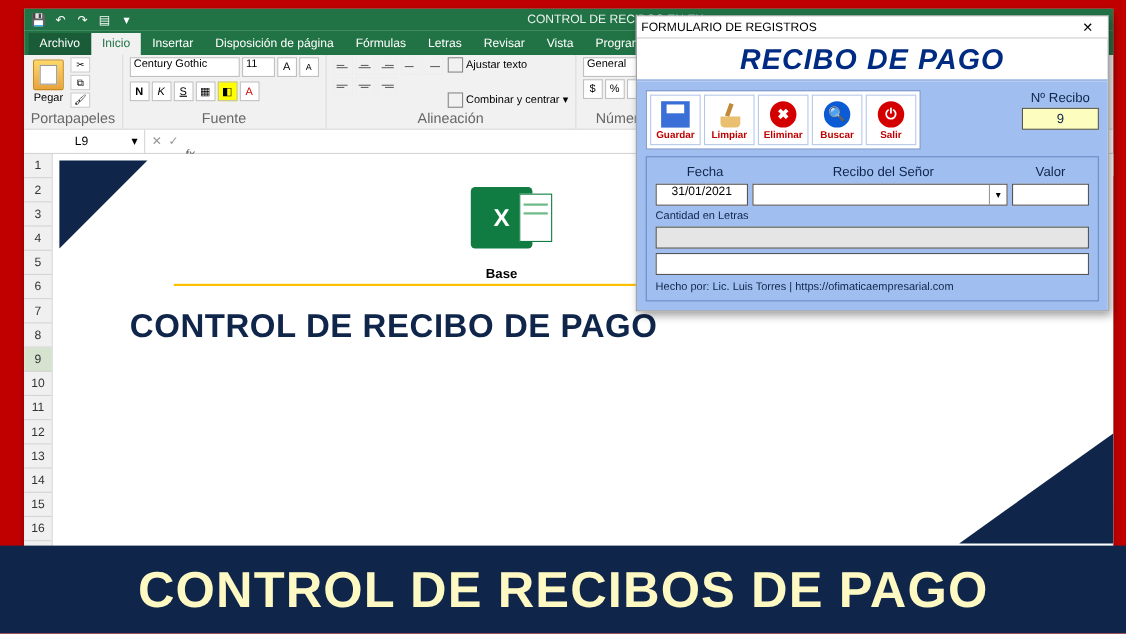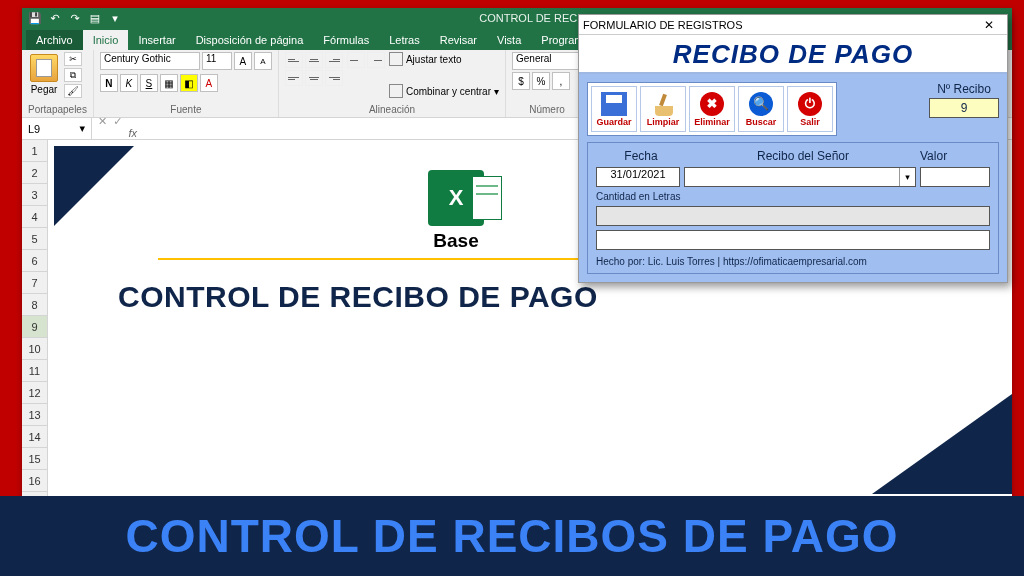--- a/index.html
+++ b/index.html
@@ -16,42 +16,42 @@
 
 
 .ribbon-tabs { height: 22px; background: #217346; display: flex; align-items: flex-end; padding-left: 4px; font-size: 11px; }
 .ribbon-tab { padding: 4px 10px; color: #fff; cursor: pointer; }
 .ribbon-tab.file { background: #1a5c38; }
 .ribbon-tab.active { background: #f1f1f1; color: #217346; }
 
 
 .ribbon { height: 68px; background: #f1f1f1; border-bottom: 1px solid #d4d4d4; display: flex; font-size: 10px; }
 .ribbon-group { border-right: 1px solid #ddd; padding: 2px 6px; display: flex; flex-direction: column; justify-content: space-between; }
-.ribbon-group-label { text-align: center; color: #666; font-size: 10px; }
+.ribbon-group-label { text-align: center; color: #666; font-size: 13px; }
 .ribbon-group-body { display: flex; align-items: flex-start; gap: 4px; flex: 1; }
 .paste-btn { display: flex; flex-direction: column; align-items: center; gap: 2px; padding: 2px; }
 .paste-icon { width: 28px; height: 28px; background: linear-gradient(#ffd966,#e8a33d); border: 1px solid #c88a1f; border-radius: 2px; position: relative; }
 .paste-icon::after { content: ""; position: absolute; top: 4px; left: 5px; right: 5px; bottom: 4px; background: #fff; border: 1px solid #999; }
 .mini-btns { display: flex; flex-direction: column; gap: 2px; }
 .mini-btn { width: 18px; height: 14px; border: 1px solid #ccc; background: #fff; font-size: 9px; display: flex; align-items: center; justify-content: center; }
 
 .font-row { display: flex; gap: 2px; align-items: center; margin-bottom: 2px; }
 .font-select { height: 18px; border: 1px solid #c0c0c0; background: #fff; font-size: 10px; padding: 0 3px; }
 .font-toggle { width: 18px; height: 18px; border: 1px solid #c0c0c0; background: #fff; font-size: 10px; display: inline-flex; align-items: center; justify-content: center; }
 
 .align-grid { display: grid; grid-template-columns: repeat(3, 18px); gap: 2px; }
 .align-cell { width: 18px; height: 16px; border: 1px solid #eee; display: flex; flex-direction: column; justify-content: center; gap: 1px; padding: 2px; }
 .align-cell span { height: 1px; background: #666; }
 
 .wrap-merge { display: flex; flex-direction: column; gap: 18px; font-size: 10px; }
 .wrap-merge div { display: flex; align-items: center; gap: 3px; }
 .wm-icon { width: 14px; height: 14px; border: 1px solid #888; display: inline-block; }
 
 
-.formula-bar { height: 22px; border-bottom: 1px solid #d4d4d4; display: flex; align-items: flex-end; font-size: 11px; background: #fff; }
+.formula-bar { height: 22px; border-bottom: 1px solid #d4d4d4; display: flex; align-items: center; font-size: 11px; background: #fff; padding-left: 40px; }
 .name-box { width: 70px; height: 100%; border-right: 1px solid #d4d4d4; padding: 0 6px; display: flex; align-items: center; justify-content: space-between; }
 .fx-box { display: flex; align-items: center; gap: 6px; padding: 0 6px; }
 .fx-icon { font-style: italic; color: #666; margin-top: 24px; }
 
 
 .grid-area { position: absolute; top: 132px; left: 0; right: 0; bottom: 0; display: flex; }
 .row-headers { width: 26px; background: #f0f0f0; border-right: 1px solid #d4d4d4; }
 .row-header { height: 22px; border-bottom: 1px solid #d4d4d4; font-size: 11px; color: #333; display: flex; align-items: center; justify-content: center; }
 .row-header.sel { background: #d5e3cf; }
 .col-headers-row { height: 20px; display: flex; }
@@ -69,21 +69,21 @@
 .recibo-circle { width: 60px; height: 60px; border-radius: 50%; background: #f26522; display: flex; align-items: center; justify-content: center; }
 .recibo-circle svg { width: 34px; height: 34px; }
 .recibo-label { font-weight: bold; font-size: 14px; margin-top: 2px; }
 
 .base-btn { position: absolute; top: 30px; left: 380px; display: flex; flex-direction: column; align-items: center; }
 .base-square { width: 56px; height: 56px; background: #107c41; border-radius: 4px; display: flex; align-items: center; justify-content: center; color: #fff; font-weight: bold; font-size: 22px; position: relative; }
 .base-sheet { position: absolute; right: -18px; top: 6px; width: 30px; height: 44px; background: #fff; border: 1px solid #107c41; }
 .base-sheet::before, .base-sheet::after { content: ""; position: absolute; left: 3px; right: 3px; height: 2px; background: #6db887; }
 .base-sheet::before { top: 8px; }
 .base-sheet::after { top: 16px; }
-.base-label { font-weight: bold; font-size: 19px; margin-top: 4px; }
+.base-label { font-weight: bold; font-size: 12px; margin-top: 16px; }
 
 .yellow-sep { position: absolute; top: 118px; left: 110px; width: 430px; height: 2px; background: #ffc000; }
 .sheet-title { position: absolute; top: 140px; left: 70px; font-size: 30px; font-weight: bold; color: #10254a; letter-spacing: 0.5px; }
 .yellow-box { position: absolute; top: 190px; left: 135px; width: 370px; height: 32px; background: #ffff00; border: 1px solid #333; display: flex; align-items: center; justify-content: center; font-size: 16px; font-weight: bold; }
 
 .sel-box { position: absolute; top: 116px; right: 6px; width: 78px; height: 22px; border: 2px solid #217346; }
 
 
 .form-dialog { position: absolute; top: 14px; right: 16px; width: 430px; background: #fff; border: 1px solid #999; box-shadow: 3px 4px 8px rgba(0,0,0,0.4); }
 .form-titlebar { height: 20px; background: #fff; border-bottom: 1px solid #ccc; display: flex; align-items: center; justify-content: space-between; padding: 0 4px; font-size: 11px; }
@@ -101,36 +101,36 @@
 .tb-btn .broom-ic::before { content: ""; position: absolute; top: 2px; left: 10px; width: 4px; height: 12px; background: #c08a3a; transform: rotate(20deg); }
 .tb-btn .broom-ic::after { content: ""; position: absolute; bottom: 0; left: 4px; width: 18px; height: 10px; background: #e8c070; border-radius: 0 0 4px 4px; }
 
 .recibo-num { display: flex; flex-direction: column; align-items: center; gap: 2px; font-size: 12px; color: #10254a; }
 .recibo-num-val { width: 70px; height: 20px; background: #fdfdbf; border: 1px solid #555; text-align: center; font-size: 12px; display: flex; align-items: center; justify-content: center; }
 
 .fields-panel { background: #a0bff0; border: 1px solid #6a8bc5; padding: 6px 8px; display: flex; flex-direction: column; gap: 4px; }
 .field-labels { display: flex; font-size: 12px; color: #10254a; }
 .field-labels .l1 { width: 90px; text-align: center; }
 .field-labels .l2 { flex: 1; text-align: center; }
-.field-labels .l3 { width: 70px; }
+.field-labels .l3 { width: 70px; text-align: center; }
 .field-row { display: flex; gap: 4px; }
 .inp { height: 20px; background: #fff; border: 1px solid #555; font-size: 11px; padding: 0 4px; }
 .inp.fecha { width: 84px; text-align: center; }
 .inp.senor { flex: 1; position: relative; }
 .inp.senor .dd { position: absolute; right: 0; top: 0; width: 16px; height: 100%; border-left: 1px solid #999; display: flex; align-items: center; justify-content: center; font-size: 9px; }
 .inp.valor { width: 70px; }
 .inp.full { width: 100%; }
 .inp.gray { background: #e5e5e5; }
 .fl { font-size: 10px; color: #10254a; }
 
 .form-footer { font-size: 10px; color: #10254a; padding-top: 2px; }
 
 
 .banner { position: absolute; left: 0; right: 0; bottom: 0; height: 80px; background: #10254a; display: flex; align-items: center; justify-content: center; }
-.banner-text { color: #3b82f6; font-size: 46px; font-weight: 800; font-family: "Arial Black", Arial, sans-serif; letter-spacing: 1px; }
+.banner-text { color: #fef9c3; font-size: 46px; font-weight: 800; font-family: "Arial Black", Arial, sans-serif; letter-spacing: 1px; }
 
 
 .statusbar { position: absolute; left: 0; right: 0; bottom: 0; height: 18px; background: #f1f1f1; border-top: 1px solid #d4d4d4; display: flex; align-items: center; justify-content: flex-end; padding: 0 6px; font-size: 10px; color: #555; gap: 6px; }
 .zoom-slider { width: 80px; height: 4px; background: #ccc; position: relative; }
 .zoom-slider::after { content: ""; position: absolute; top: -3px; left: 50%; width: 8px; height: 10px; background: #888; }
 
 .row16link { font-size: 10px; color: #0066cc; text-decoration: underline; position: absolute; bottom: 2px; left: 2px; }
 </style>
 </head>
 <body>

